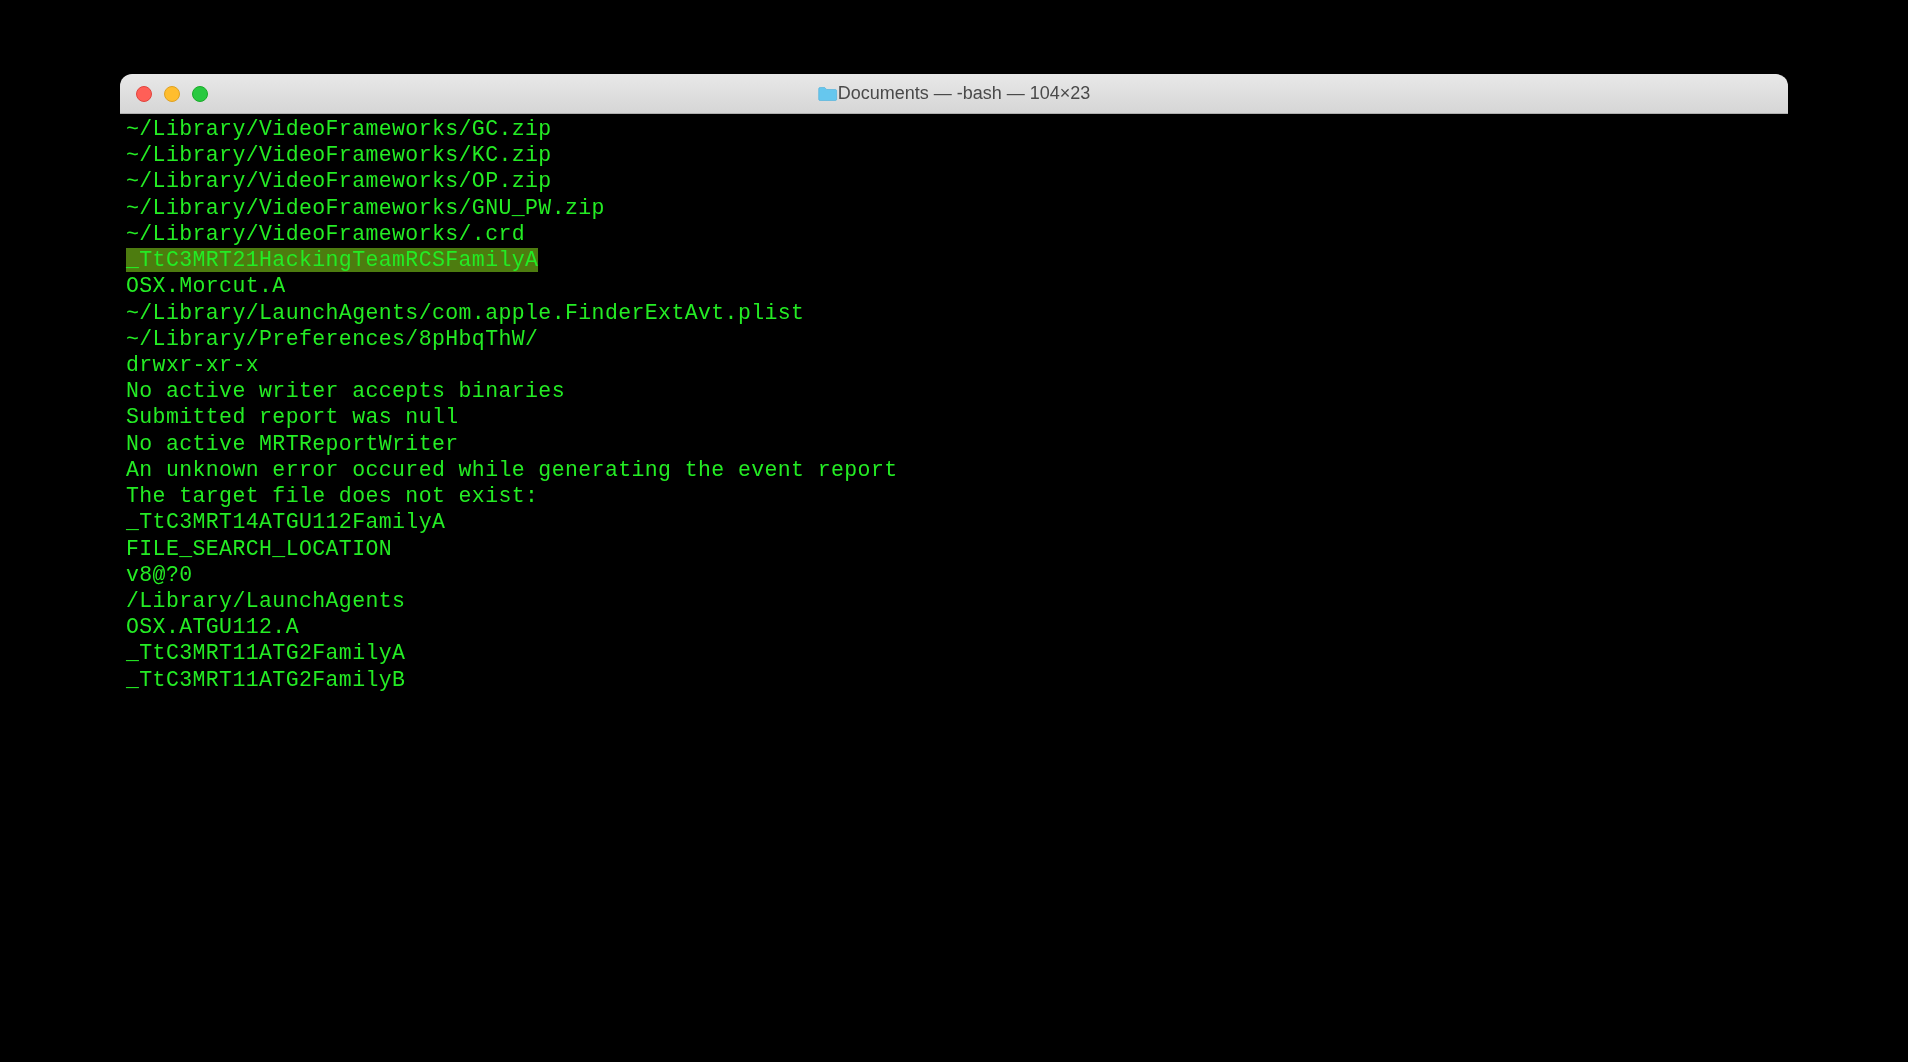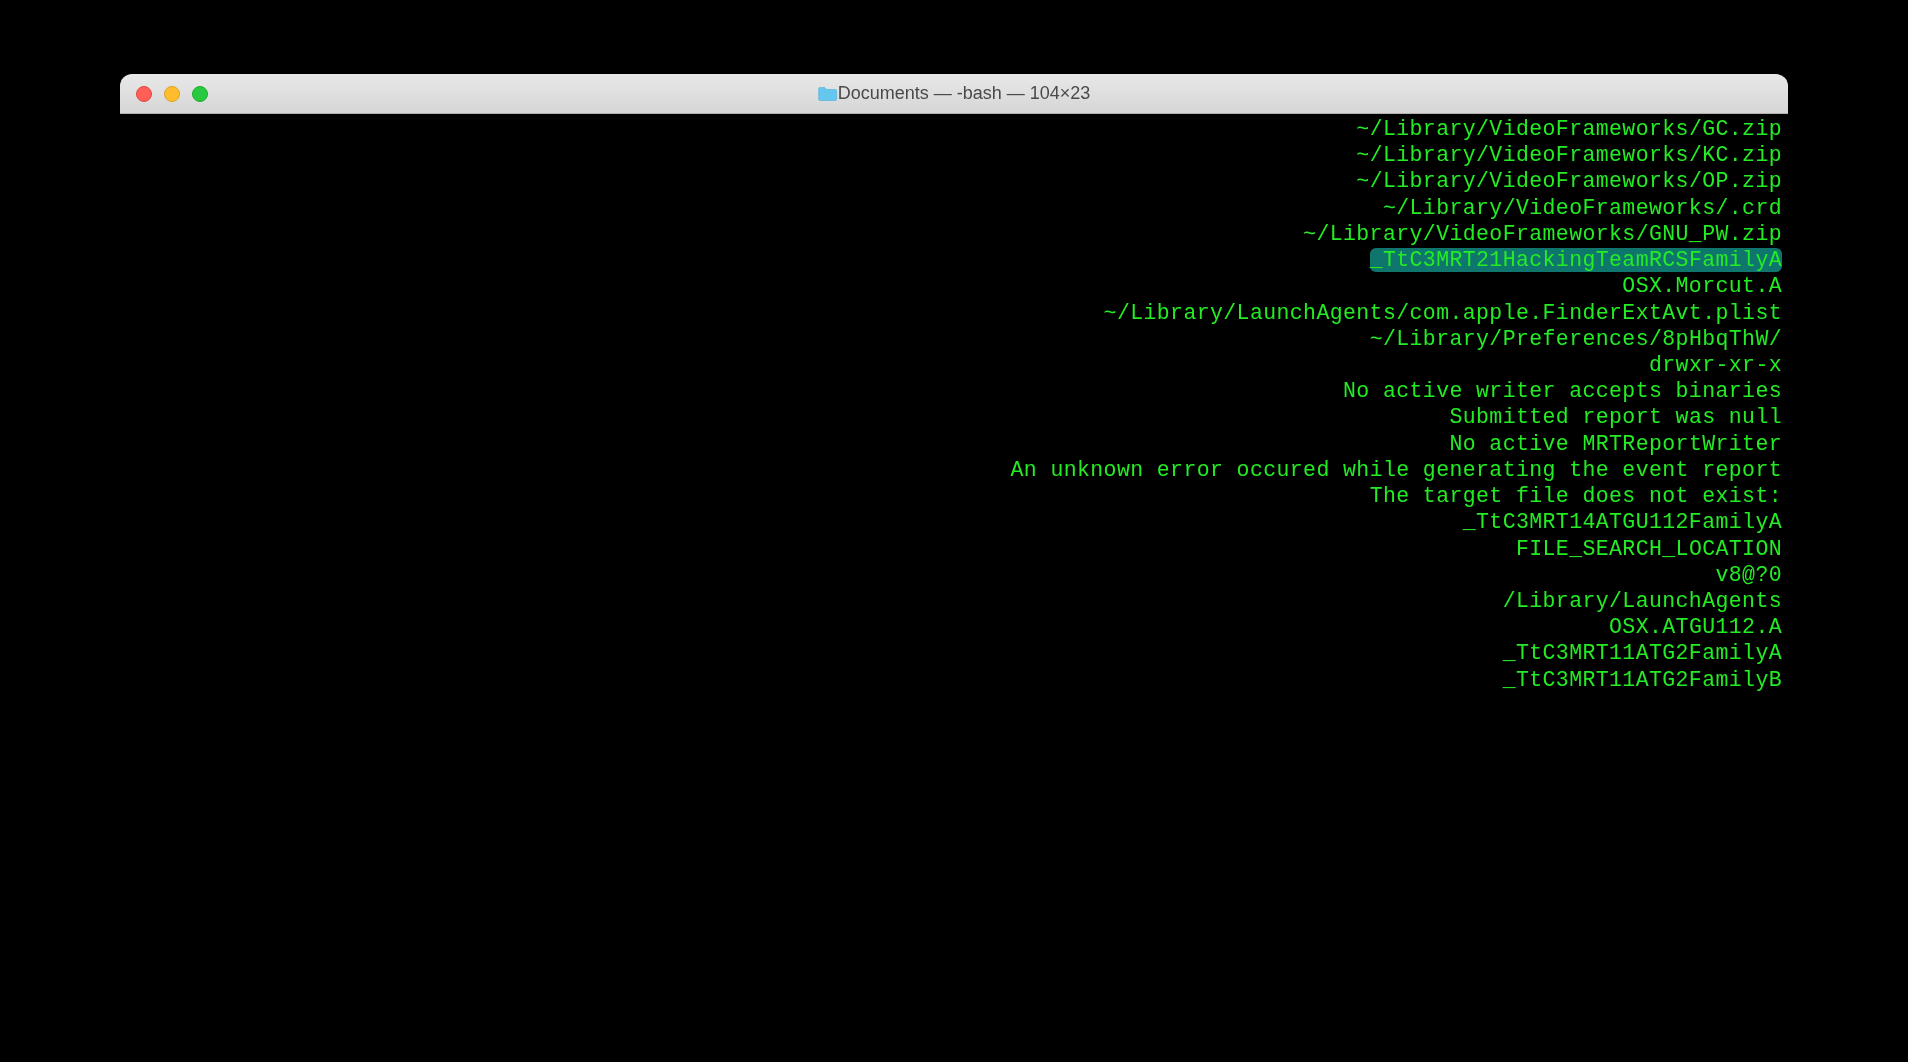--- a/index.html
+++ b/index.html
@@ -76,32 +76,30 @@
     }
     
     .terminal-body {
       background: #000;
       padding: 2px 6px 8px 6px;
       font-family: "SF Mono", Menlo, Monaco, "Courier New", monospace;
       font-size: 21.5px;
       line-height: 1.22;
       color: #24ec24;
       min-height: 566px;
-      text-align: right;
     }
     
     .terminal-line {
       white-space: pre;
       letter-spacing: 0.4px;
     }
     
     .terminal-line .selected {
-      background: #0f766e;
+      background: #4d7c0f;
       color: #24ec24;
-      border-radius: 6px;
     }
   </style>
 </head>
 <body>
 
 <div class="window">
   <div class="titlebar">
     <div class="traffic-lights">
       <div class="traffic-light red"></div>
       <div class="traffic-light yellow"></div>
@@ -113,22 +111,22 @@
           <path d="M1 3 C1 2 1.5 1.5 2.5 1.5 L7 1.5 L9 3.5 L17.5 3.5 C18.5 3.5 19 4 19 5 L19 13 C19 14 18.5 14.5 17.5 14.5 L2.5 14.5 C1.5 14.5 1 14 1 13 Z" fill="#66c7ee" stroke="#3ba9d8" stroke-width="0.5"></path>
         </svg>
       </span>
       <span>Documents — -bash — 104×23</span>
     </div>
   </div>
   <div class="terminal-body" id="terminal-body">
   <div class="terminal-line">~/Library/VideoFrameworks/GC.zip</div>
       <div class="terminal-line">~/Library/VideoFrameworks/KC.zip</div>
       <div class="terminal-line">~/Library/VideoFrameworks/OP.zip</div>
+      <div class="terminal-line">~/Library/VideoFrameworks/GNU_PW.zip</div>
       <div class="terminal-line">~/Library/VideoFrameworks/.crd</div>
-      <div class="terminal-line">~/Library/VideoFrameworks/GNU_PW.zip</div>
       <div class="terminal-line"><span class="selected">_TtC3MRT21HackingTeamRCSFamilyA</span></div>
       <div class="terminal-line">OSX.Morcut.A</div>
       <div class="terminal-line">~/Library/LaunchAgents/com.apple.FinderExtAvt.plist</div>
       <div class="terminal-line">~/Library/Preferences/8pHbqThW/</div>
       <div class="terminal-line">drwxr-xr-x</div>
       <div class="terminal-line">No active writer accepts binaries</div>
       <div class="terminal-line">Submitted report was null</div>
       <div class="terminal-line">No active MRTReportWriter</div>
       <div class="terminal-line">An unknown error occured while generating the event report</div>
       <div class="terminal-line">The target file does not exist:</div>

